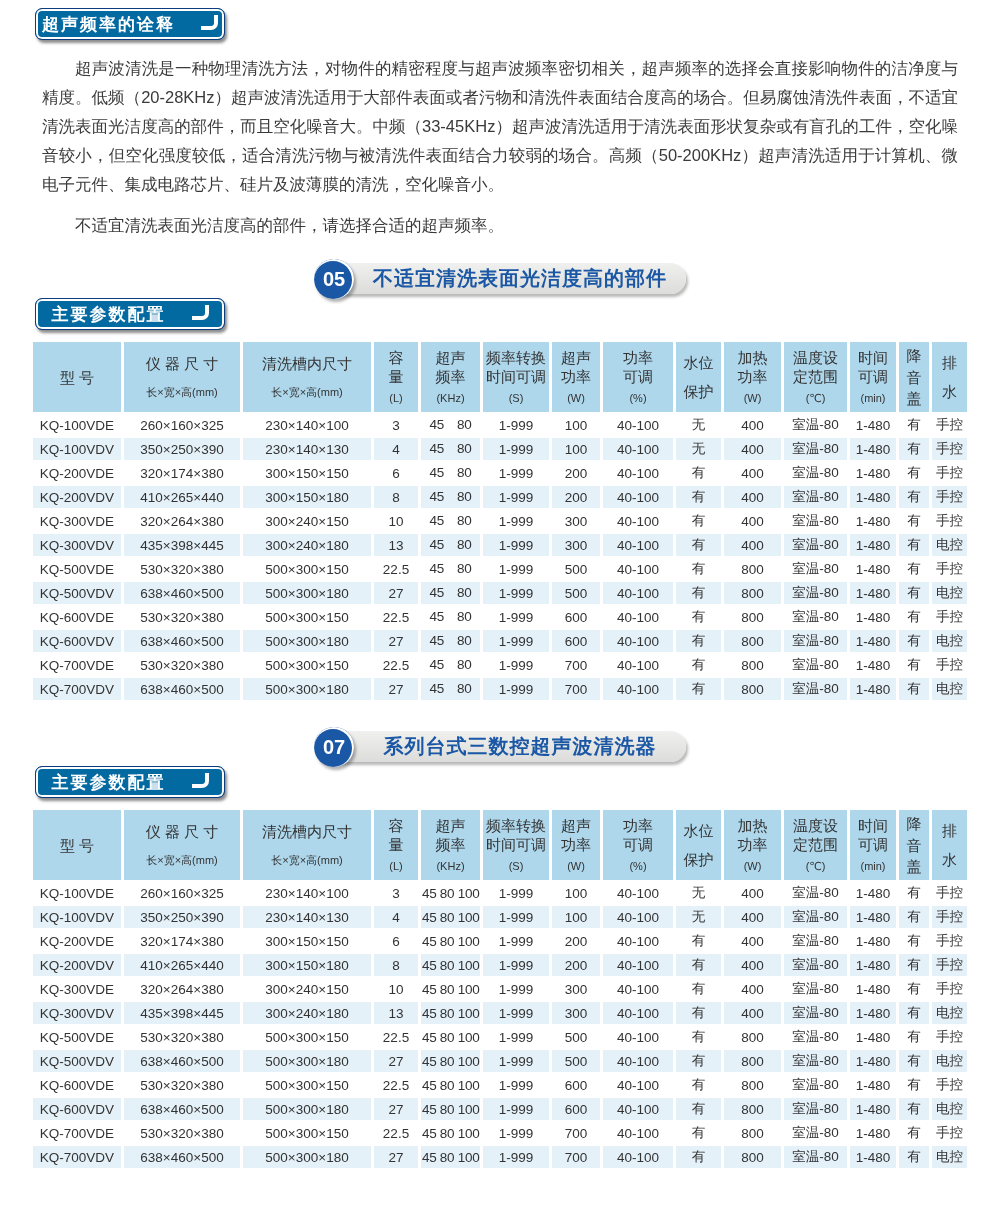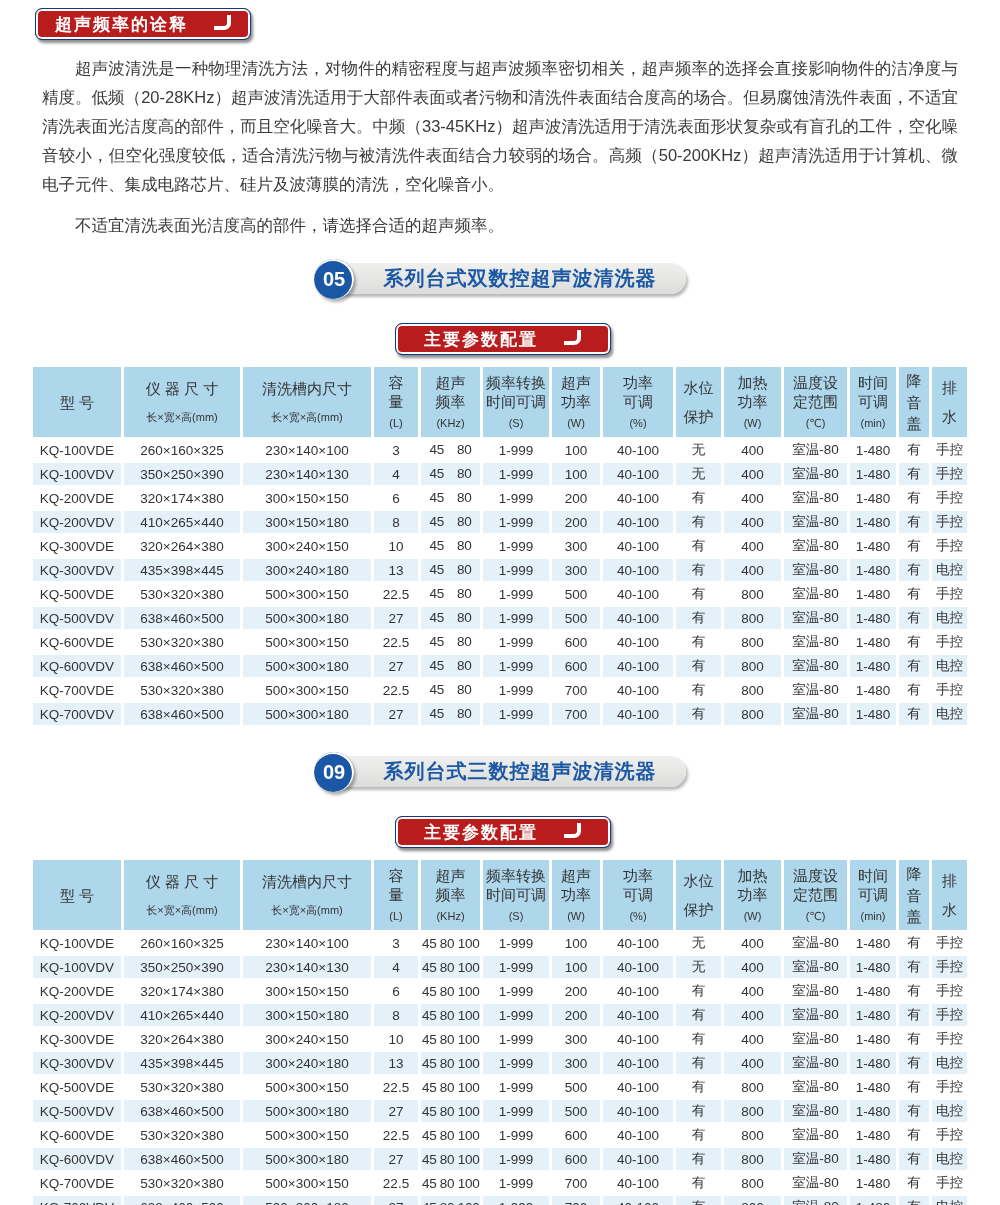--- a/index.html
+++ b/index.html
@@ -9,25 +9,25 @@
     color:#3a3a3a;
     position:relative;
     overflow:hidden;
   }
   .content{width:940px;margin:0 auto;}
 
   
   .badge{
     display:inline-flex;align-items:center;justify-content:center;gap:26px;
     min-width:182px;height:26px;
-    background:#b91c1c;
+    background:#0369a1;
     border:1px solid #0c3c7e;
     border-radius:7px;
     box-shadow:0 0 0 2px #ffffff inset, 2px 3px 3px rgba(0,0,0,0.45);
-    padding:2px 16px;
+    padding:2px 3px;
     margin-left:5px;
   }
   .badge .badge-text{
     color:#ffffff;font-size:17px;font-weight:bold;letter-spacing:2px;
   }
   .corner-icon{
     width:13px;height:11px;
     border-right:4px solid #ffffff;
     border-bottom:4px solid #ffffff;
     border-bottom-right-radius:7px;
@@ -60,21 +60,21 @@
     padding-left:26px;
   }
   .section-num{
     position:absolute;left:0;top:-1px;
     width:40px;height:40px;border-radius:50%;
     background:#1a57a5;
     box-shadow:2px 3px 3px rgba(0,0,0,0.3), -1px 1px 0 1px #ffffff inset;
     display:flex;align-items:center;justify-content:center;
     color:#ffffff;font-size:20px;font-weight:bold;
   }
-  .params-row{margin-top:25px;text-align:center;}
+  .params-row{margin-top:0;}
 
   
   table.spec{
     width:940px;table-layout:fixed;
     border-collapse:separate;border-spacing:3px 2px;
     margin-top:10px;
   }
   table.spec th{
     background:#aed7ec;
     font-weight:normal;color:#333;
@@ -109,21 +109,21 @@
     <span class="corner-icon"></span>
   </div>
 
   
   <p class="para first">超声波清洗是一种物理清洗方法，对物件的精密程度与超声波频率密切相关，超声频率的选择会直接影响物件的洁净度与精度。低频（20-28KHz）超声波清洗适用于大部件表面或者污物和清洗件表面结合度高的场合。但易腐蚀清洗件表面，不适宜清洗表面光洁度高的部件，而且空化噪音大。中频（33-45KHz）超声波清洗适用于清洗表面形状复杂或有盲孔的工件，空化噪音较小，但空化强度较低，适合清洗污物与被清洗件表面结合力较弱的场合。高频（50-200KHz）超声清洗适用于计算机、微电子元件、集成电路芯片、硅片及波薄膜的清洗，空化噪音小。</p>
   <p class="para second">不适宜清洗表面光洁度高的部件，请选择合适的超声频率。</p>
 
   
   <div class="section-header">
     <div class="section-pill">
-      <span class="section-title">系列台式双数控超声波清洗器</span>
+      <span class="section-title">不适宜清洗表面光洁度高的部件</span>
     </div>
     <div class="section-num">05</div>
   </div>
 
   <div class="params-row">
     <div class="badge">
       <span class="badge-text">主要参数配置</span>
       <span class="corner-icon"></span>
     </div>
   </div>
@@ -435,21 +435,21 @@
           <td>电控</td>
         </tr>
       </tbody>
     </table>
 
   
   <div class="section-header" style="margin-top:26px;">
     <div class="section-pill">
       <span class="section-title">系列台式三数控超声波清洗器</span>
     </div>
-    <div class="section-num">09</div>
+    <div class="section-num">07</div>
   </div>
 
   <div class="params-row">
     <div class="badge">
       <span class="badge-text">主要参数配置</span>
       <span class="corner-icon"></span>
     </div>
   </div>
 
   <table class="spec">

